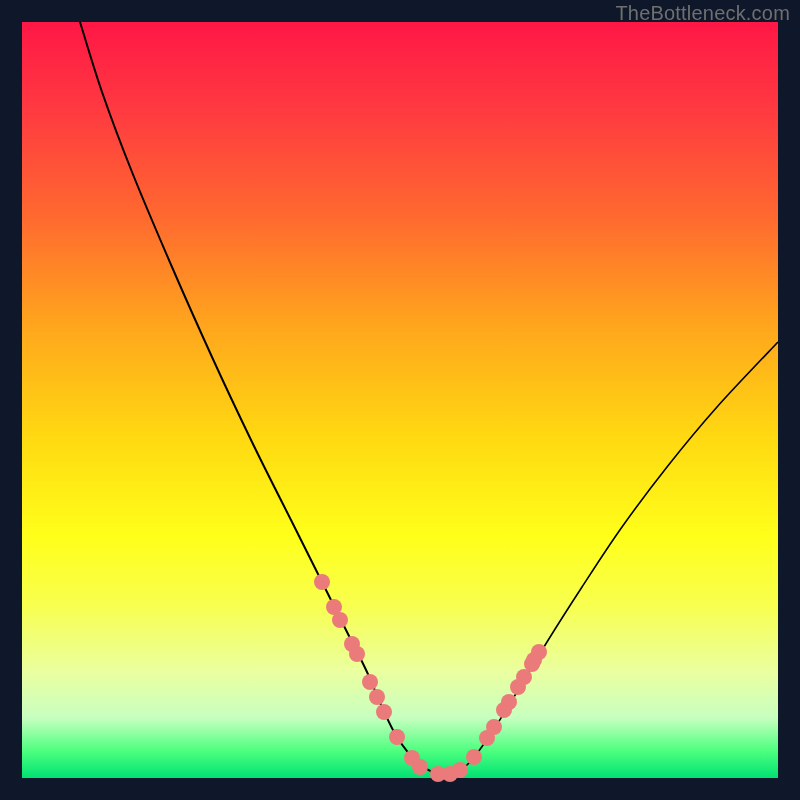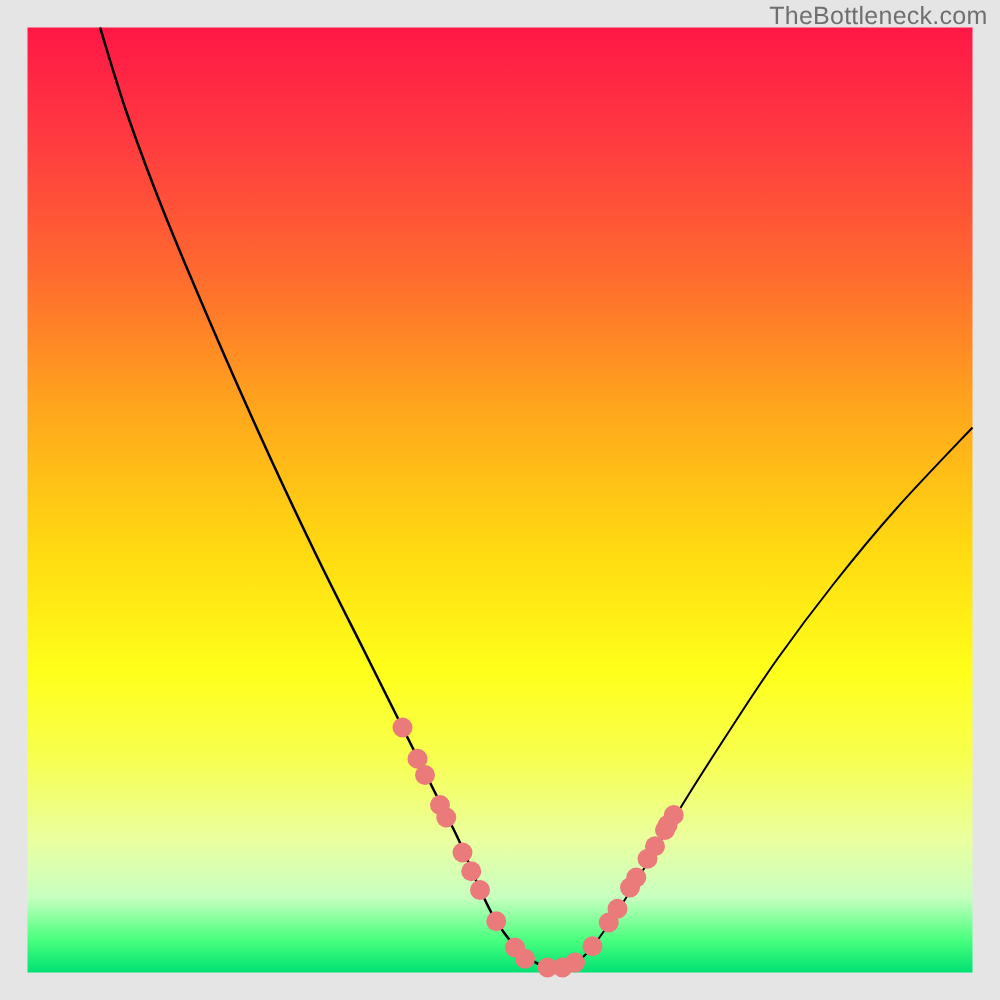--- a/index.html
+++ b/index.html
@@ -10,21 +10,21 @@
     overflow: hidden;
     background: #000;
     font-family: Arial, Helvetica, sans-serif;
   }
   .frame {
     position: absolute;
     left: 0;
     top: 0;
     width: 800px;
     height: 800px;
-    background: #e5e5e5;
+    background: #0f172a;
   }
   .plot {
     position: absolute;
     left: 22px;
     top: 22px;
     width: 756px;
     height: 756px;
     background: linear-gradient(to bottom,
       #ff1746 0%,
       #ff3b40 12%,

